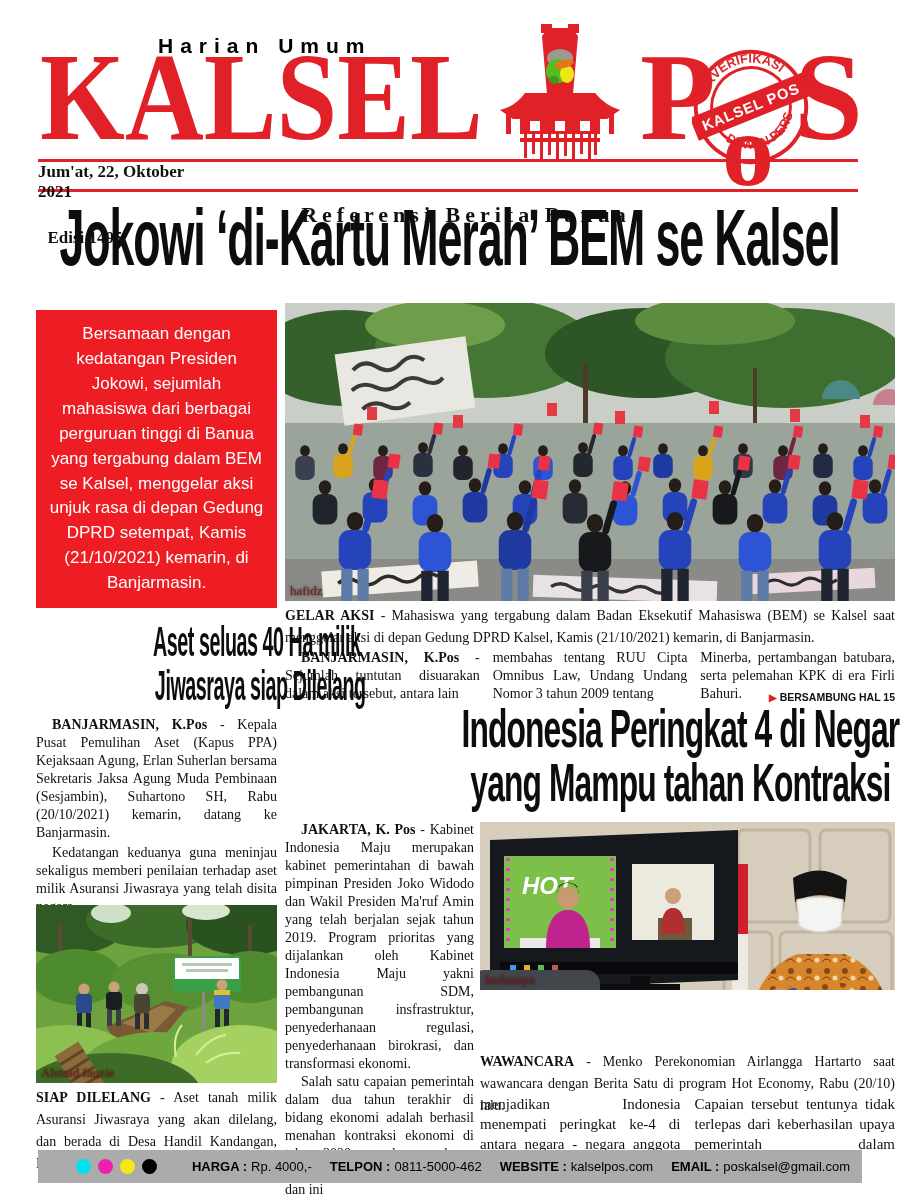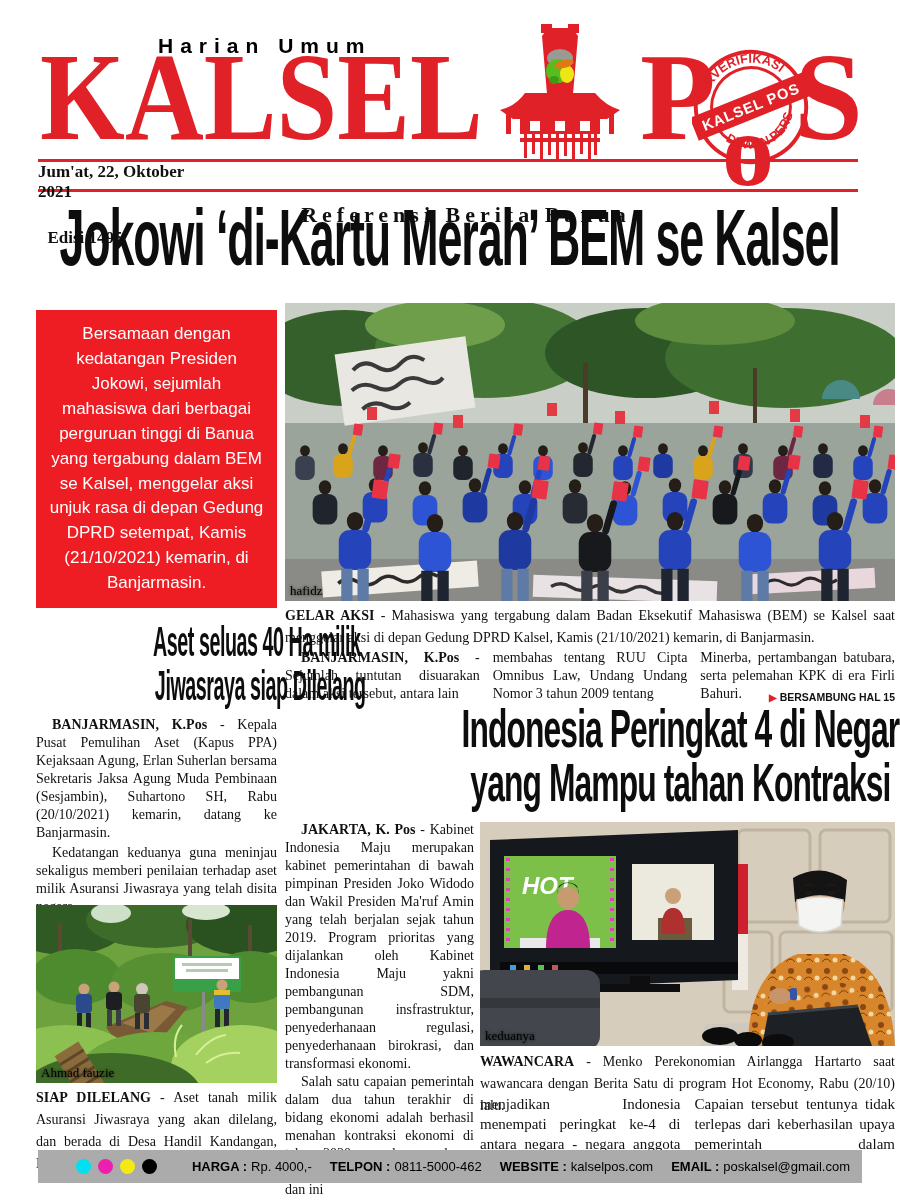--- a/index.html
+++ b/index.html
@@ -41,23 +41,23 @@
           font-weight:bold;font-size:42px;letter-spacing:-1px;color:#0d0d0d;
           transform:scaleX(.47);transform-origin:center;}
   
   .redbox{position:absolute;left:36px;top:310px;width:241px;height:298px;background:#ee1c23;
           box-sizing:border-box;padding:12px 12px;display:flex;align-items:center;justify-content:center;
           font-family:"Liberation Sans",sans-serif;font-size:17px;line-height:1.47;color:#fff;text-align:center;}
   
   .photo{position:absolute;overflow:hidden;background:#9aa49a;}
   .ph-main{left:285px;top:303px;width:610px;height:298px;}
   .ph-left{left:36px;top:905px;width:241px;height:178px;}
-  .ph-econ{left:480px;top:822px;width:415px;height:224px;}
+  .ph-econ{left:480px;top:822px;width:415px;height:168px;}
   .photo-credit{position:absolute;left:5px;bottom:2px;font-family:"Liberation Serif",serif;
-          font-size:13px;color:#000000;text-shadow:0 0 3px rgba(0,0,0,.8);}
+          font-size:13px;color:#7f1d1d;text-shadow:0 0 3px rgba(0,0,0,.8);}
   
   .caption{font-size:14px;line-height:22px;text-align:justify;}
   .cap-main{position:absolute;left:285px;top:605px;width:610px;}
   .cap-left{position:absolute;left:36px;top:1087px;width:241px;}
   .cap-econ{position:absolute;left:480px;top:1051px;width:415px;}
   .caption b{font-weight:bold;}
   .body{font-size:14px;line-height:18px;text-align:justify;}
   .body p{margin:0;text-indent:16px;}
   .threecol{position:absolute;left:285px;top:649px;width:610px;display:flex;gap:13px;}
   .threecol .col{flex:1;}

